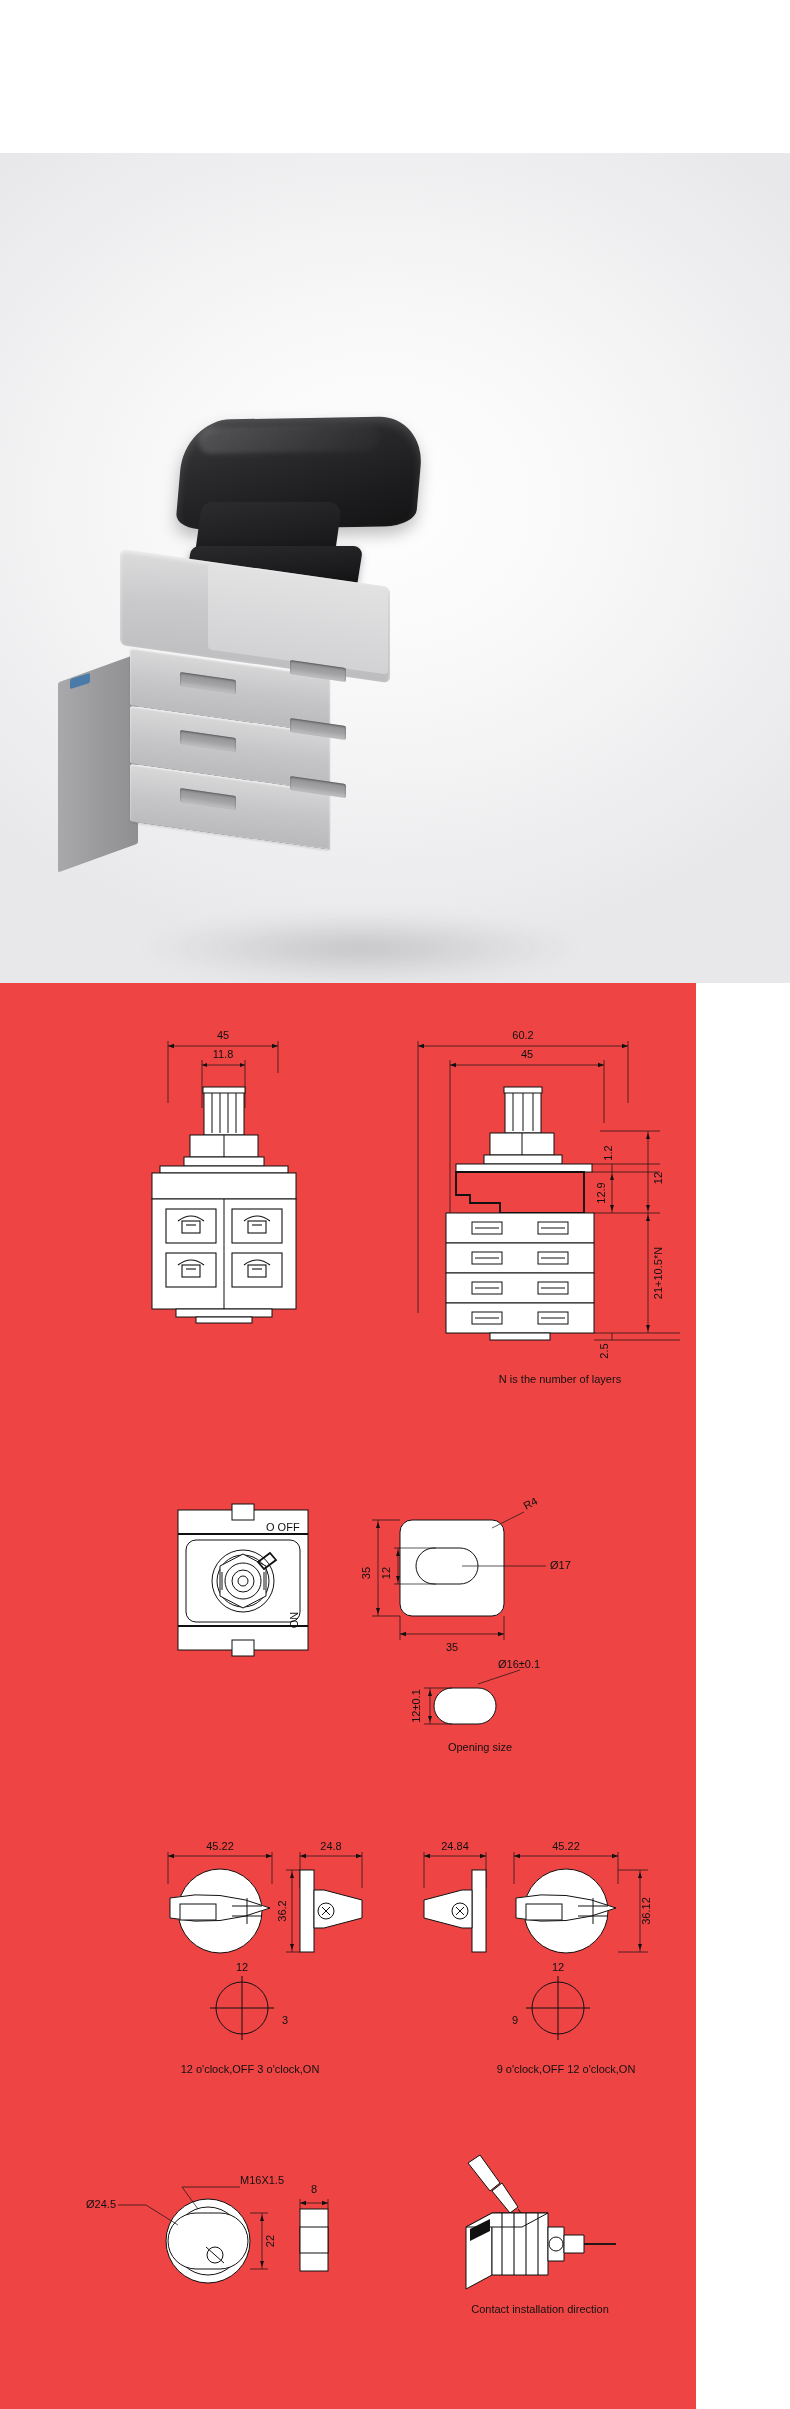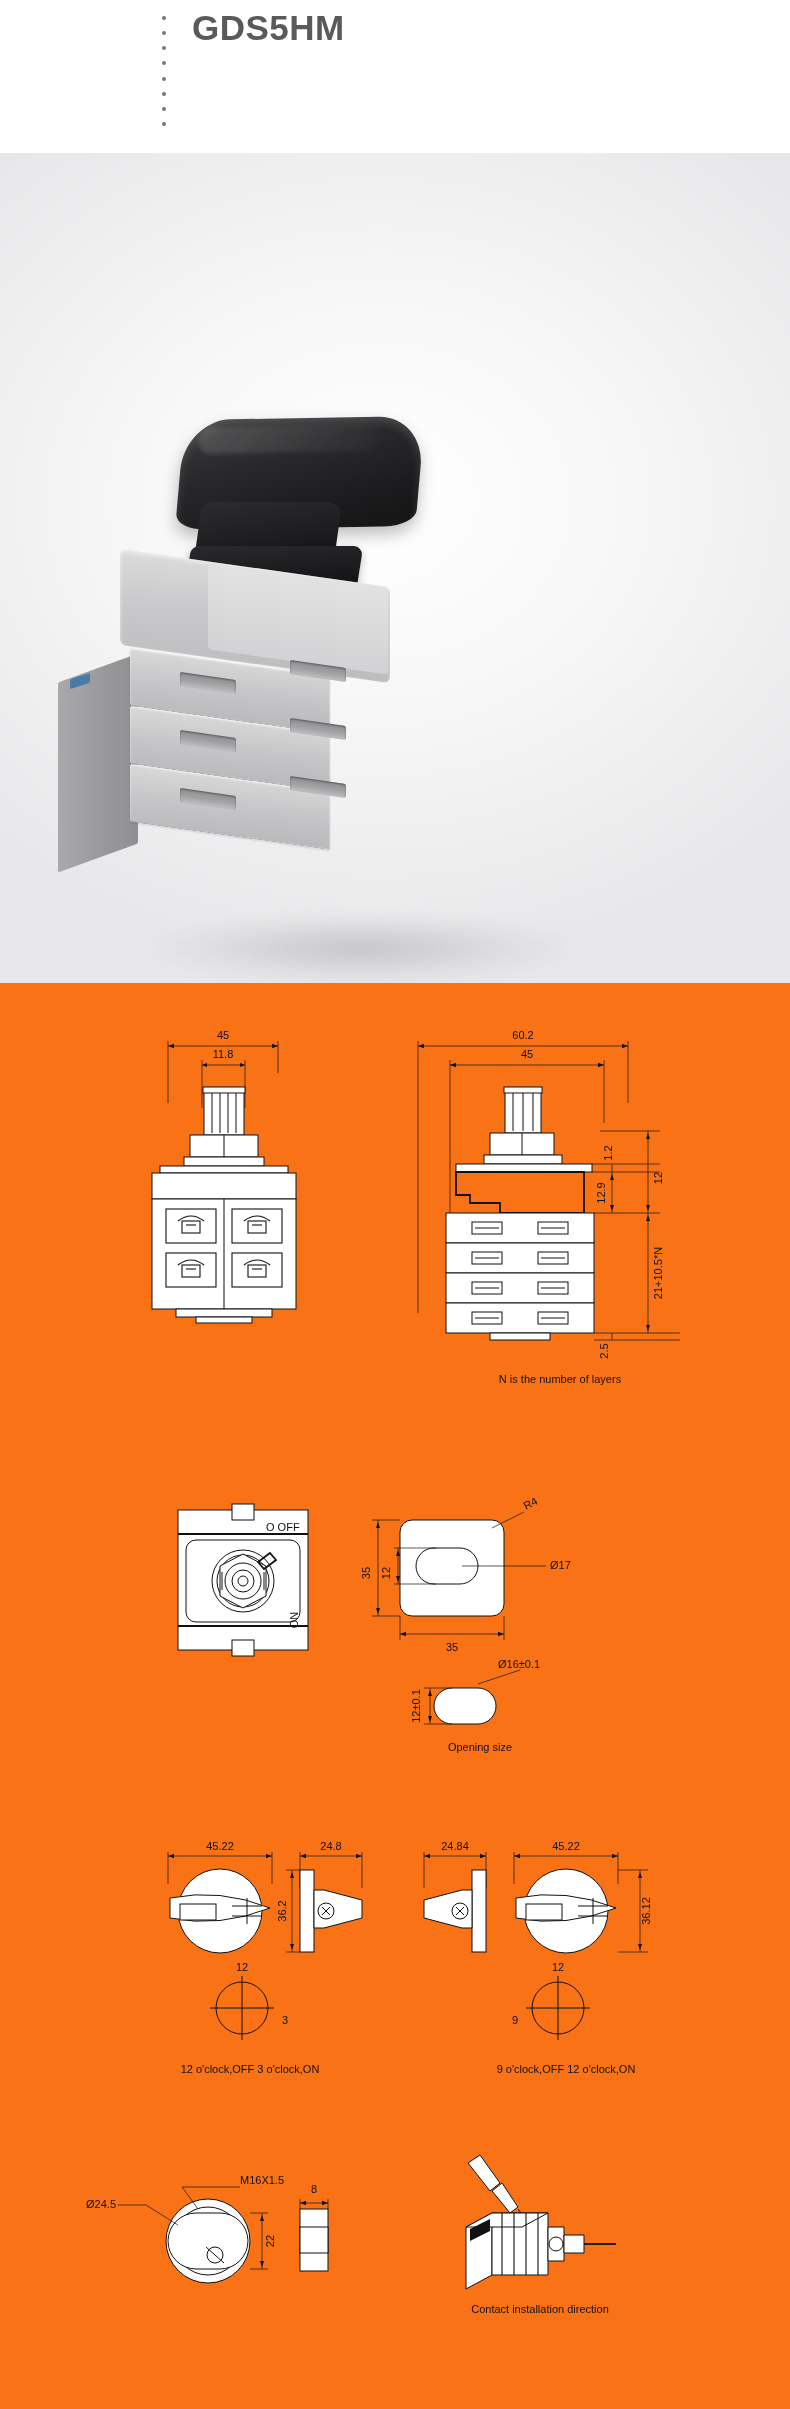--- a/index.html
+++ b/index.html
@@ -76,48 +76,35 @@
     transform: skewY(-20deg); border-radius:2px; }
   .S1 { left:-132px; top:250px; }
 
   .slot { position:absolute; width:56px; height:14px; border-radius:2px;
     background: linear-gradient(180deg,#8e8e90 0%, #a5a5a7 60%, #c0c0c2 100%);
     box-shadow: inset 0 1px 2px rgba(0,0,0,0.4); transform: skewY(8deg); }
   .blue-tab { position:absolute; left:-120px; top:258px; width:20px; height:10px;
     background:#4a7ba8; border-radius:2px; transform: skewY(-18deg); }
 
   
-  .drawings { position:absolute; left:0; top:983px; width:790px; height:1426px; background:#f97316; }
+  .drawings { position:absolute; left:0; top:983px; width:696px; height:1426px; background:#ef4444; }
 
   svg { display:block; }
   .ln { stroke:#111; stroke-width:1; fill:none; }
   .ln2 { stroke:#111; stroke-width:1.8; fill:none; }
   .thin { stroke:#111; stroke-width:0.7; fill:none; }
   .fillw { fill:#fff; stroke:#111; stroke-width:1; }
   .fillb { fill:#111; stroke:none; }
   .txt { font-family:"Liberation Sans", sans-serif; font-size:11px; fill:#111; }
 </style>
 </head>
 <body>
 
 <div class="page">
 
-  <div class="header">
-    <div class="dotline">
-      <i></i>
-        <i></i>
-        <i></i>
-        <i></i>
-        <i></i>
-        <i></i>
-        <i></i>
-        <i></i>
-    </div>
-    <div class="page-title">GDS5HM</div>
-  </div>
 
   <div class="hero">
     <div class="floor"></div>
     <div class="shadow"></div>
 
     <div class="switch">
 
       <div class="handle">
         <div class="handle-shine"></div>
       </div>

